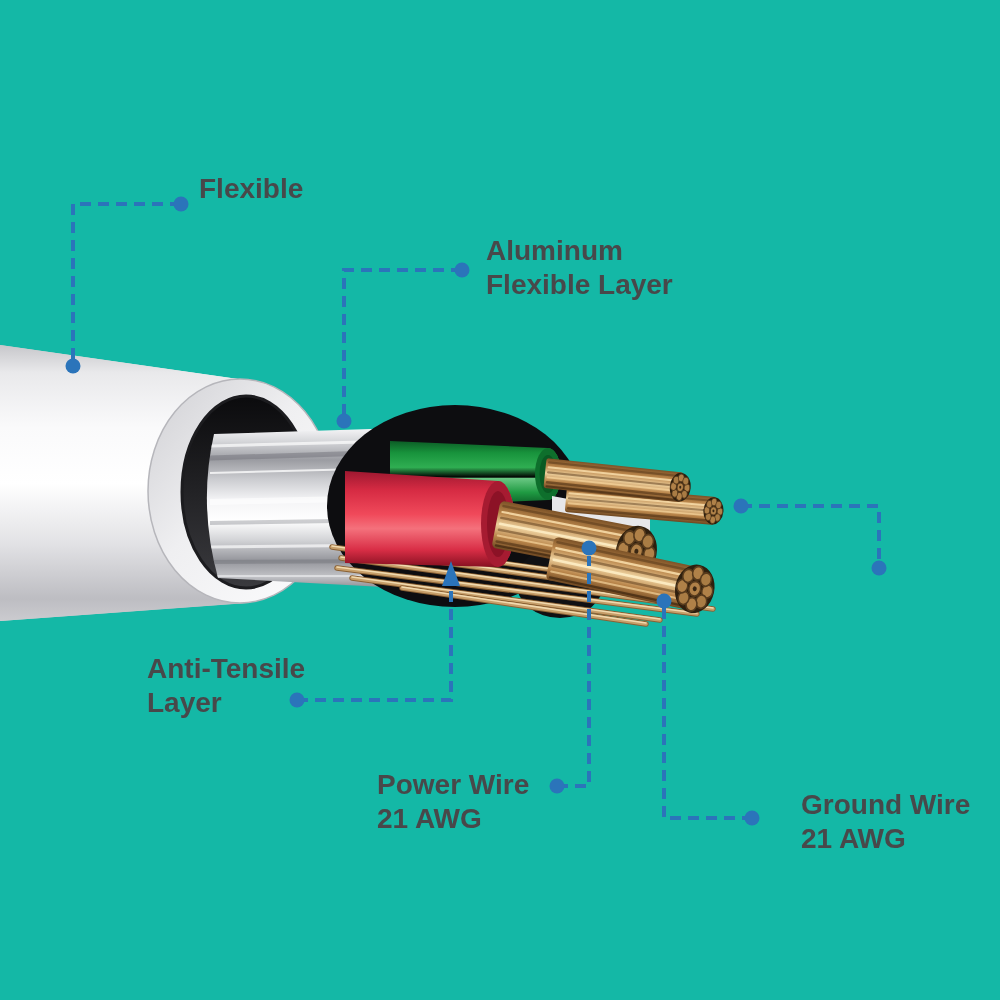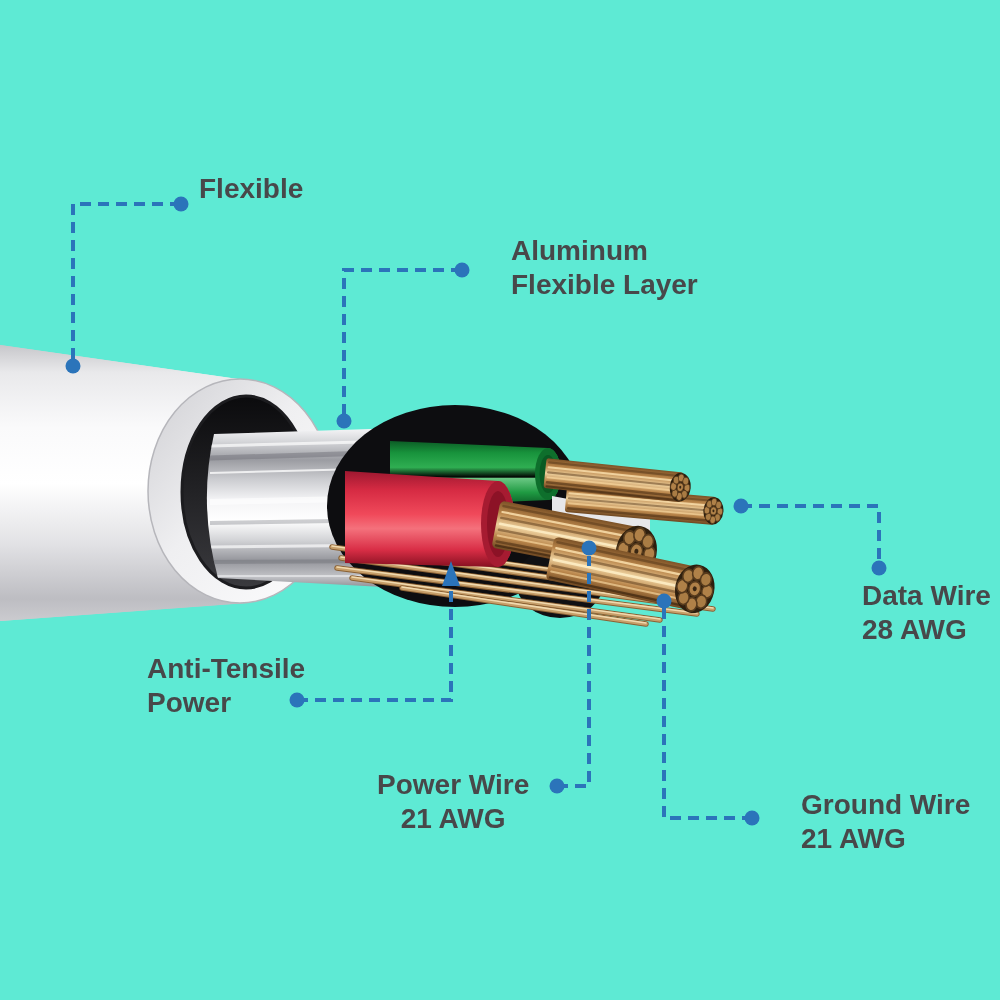--- a/index.html
+++ b/index.html
@@ -1,16 +1,16 @@
 <!DOCTYPE html>
 <html><head>
 <meta charset="utf-8">
 <style>
   html,body{margin:0;padding:0;background:#ffffff;}
-  .stage{position:relative;width:1000px;height:1000px;background:#5eead4;overflow:hidden;
+  .stage{position:relative;width:1000px;height:1000px;background:#14b8a6;overflow:hidden;
          font-family:"Liberation Sans",sans-serif;}
   svg{position:absolute;left:0;top:0;}
   .lbl{position:absolute;font-weight:bold;font-size:28px;line-height:34px;color:#48484a;
        letter-spacing:0px;white-space:nowrap;}
   .ln{display:block;}
 </style>
 </head>
 <body>
 
 <div class="stage">
@@ -240,36 +240,32 @@
     <circle cx="589" cy="548" r="7.5"></circle>
     <circle cx="664" cy="601" r="7.5"></circle>
     <circle cx="752" cy="818" r="7.5"></circle>
   </g>
 </svg>
 
 <div class="lbl" style="left:199px;top:172px;">
   <span class="ln">Flexible</span>
 </div>
 
-<div class="lbl" style="left:486px;top:234px;margin-left:25px;">
+<div class="lbl" style="left:486px;top:234px;">
   <span class="ln">Aluminum</span>
   <span class="ln">Flexible Layer</span>
 </div>
 
-<div class="lbl" style="left:862px;top:579px;">
-  <span class="ln">Data Wire</span>
-  <span class="ln">28 AWG</span>
-</div>
 
 <div class="lbl" style="left:147px;top:652px;">
   <span class="ln">Anti-Tensile</span>
-  <span class="ln">Power</span>
-</div>
-
-<div class="lbl" style="left:377px;top:768px;text-align:center;">
+  <span class="ln">Layer</span>
+</div>
+
+<div class="lbl" style="left:377px;top:768px;">
   <span class="ln">Power Wire</span>
   <span class="ln">21 AWG</span>
 </div>
 
 <div class="lbl" style="left:801px;top:788px;">
   <span class="ln">Ground Wire</span>
   <span class="ln">21 AWG</span>
 </div>
 
 </div>

